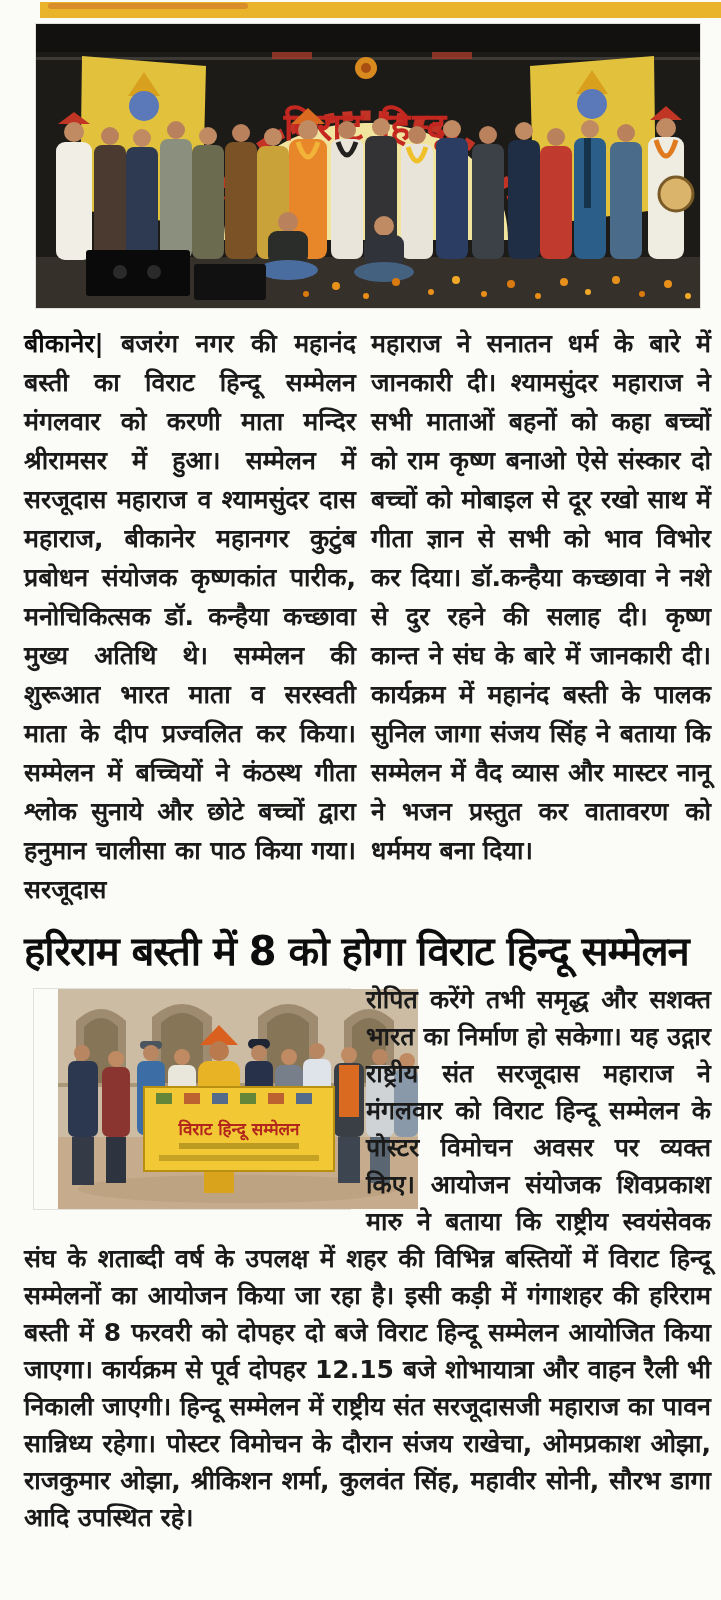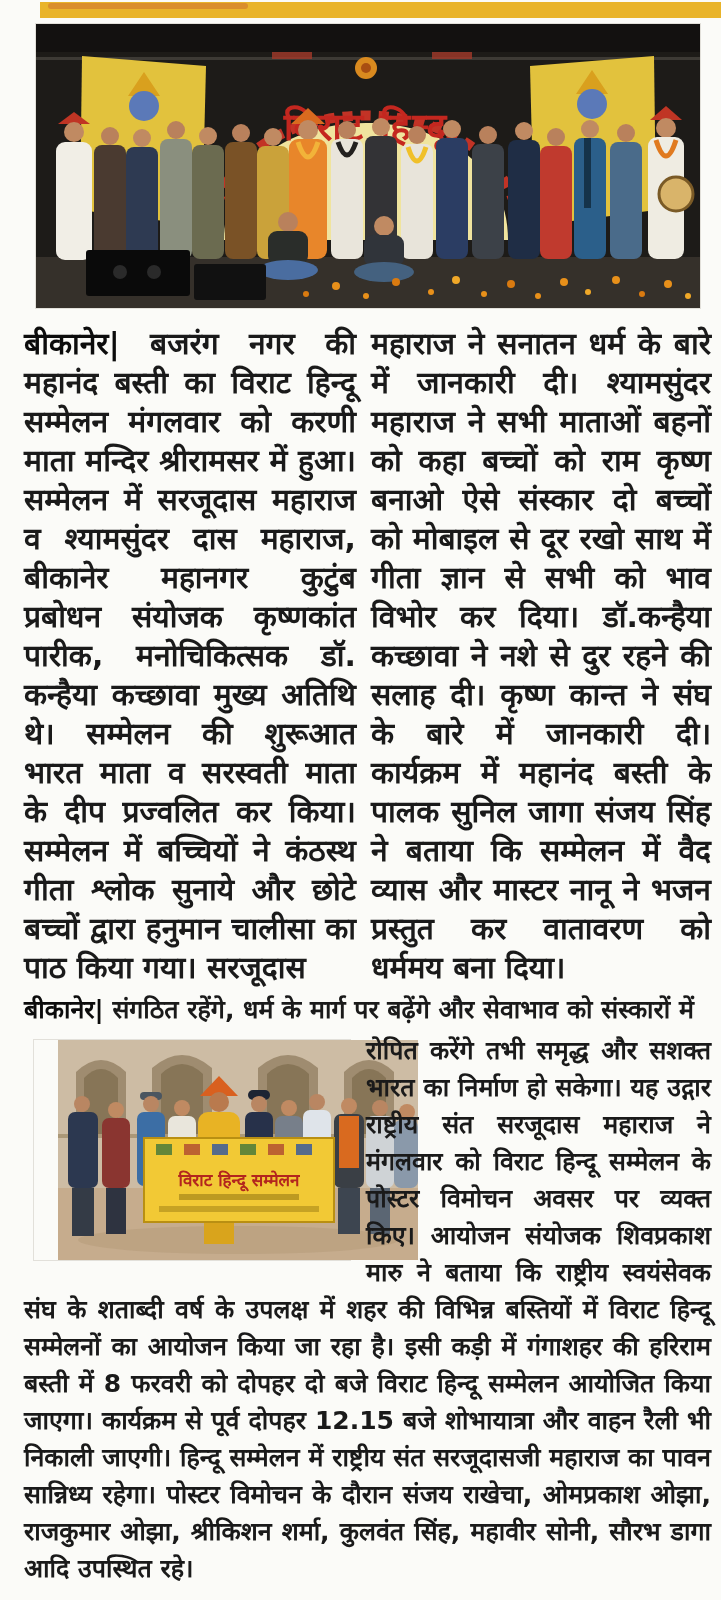--- a/index.html
+++ b/index.html
@@ -12,21 +12,21 @@
   .topbar{position:absolute;left:40px;top:2px;width:681px;height:16px;background:#e9b42a}
   .topbar-smudge{position:absolute;left:8px;top:1px;width:200px;height:6px;background:#c2542c;opacity:.4;border-radius:3px}
   .content{position:absolute;left:0;top:18px;width:721px;padding:0}
   .h1{
     margin:42px 8px 8px 24px;
     font-size:51px;font-weight:700;line-height:1.25;letter-spacing:-1px;color:#0d0d0d;
   }
   .photo1{margin:6px 0 16px 36px;width:664px;height:284px;display:block;box-shadow:0 0 0 1px #e2e0da}
   .cols{
     display:flex;gap:15px;margin:2px 10px 0 24px;
-    font-size:30px;line-height:39px;font-weight:700;color:#1a1a1a;
+    font-size:25px;line-height:39px;font-weight:700;color:#1a1a1a;
     text-align:justify;
   }
   .col1{width:332px;flex:0 0 332px}
   .col2{flex:1}
   .dateline{font-weight:800;color:#0c0c0c}
   .h2{
     margin:18px 8px 6px 24px;
     font-size:40px;font-weight:700;line-height:1.2;letter-spacing:-1px;color:#0d0d0d;
   }
   .a2{
@@ -164,23 +164,23 @@
         <circle cx="652" cy="272" r="3" fill="#f0a828"></circle>
         <circle cx="270" cy="270" r="3" fill="#d97a10"></circle>
     </g>
   </svg>
 
   <div class="cols">
     <p class="col1" style="margin:0"><span class="dateline">बीकानेर|</span> <span>बजरंग नगर की महानंद बस्ती का विराट हिन्दू सम्मेलन मंगलवार को करणी माता मन्दिर श्रीरामसर में हुआ। सम्मेलन में सरजूदास महाराज व श्यामसुंदर दास महाराज, बीकानेर महानगर कुटुंब प्रबोधन संयोजक कृष्णकांत पारीक, मनोचिकित्सक डॉ. कन्हैया कच्छावा मुख्य अतिथि थे। सम्मेलन की शुरूआत भारत माता व सरस्वती माता के दीप प्रज्वलित कर किया। सम्मेलन में बच्चियों ने कंठस्थ गीता श्लोक सुनाये और छोटे बच्चों द्वारा हनुमान चालीसा का पाठ किया गया। सरजूदास</span></p>
     <p class="col2" style="margin:0"><span>महाराज ने सनातन धर्म के बारे में जानकारी दी। श्यामसुंदर महाराज ने सभी माताओं बहनों को कहा बच्चों को राम कृष्ण बनाओ ऐसे संस्कार दो बच्चों को मोबाइल से दूर रखो साथ में गीता ज्ञान से सभी को भाव विभोर कर दिया। डॉ.कन्हैया कच्छावा ने नशे से दुर रहने की सलाह दी। कृष्ण कान्त ने संघ के बारे में जानकारी दी। कार्यक्रम में महानंद बस्ती के पालक सुनिल जागा संजय सिंह ने बताया कि सम्मेलन में वैद व्यास और मास्टर नानू ने भजन प्रस्तुत कर वातावरण को धर्ममय बना दिया।</span></p>
   </div>
 
+  <h2 class="h2">हरिराम बस्ती में 8 को होगा विराट हिन्दू सम्मेलन</h2>
 
   <div class="a2">
-    <p class="a2-intro"><span class="dateline">बीकानेर|</span> <span>संगठित रहेंगे, धर्म के मार्ग पर बढ़ेंगे और सेवाभाव को संस्कारों में</span></p>
 
     <div class="a2-flow">
       <div class="photo2wrap">
         <svg viewBox="0 0 360 220" width="360" height="220" aria-hidden="true">
 
           <rect width="360" height="220" fill="#cdbca4"></rect>
           <g fill="#9f8c70">
             <path d="M18,96 L18,32 Q43,8 68,32 L68,96 Z"></path>
             <path d="M94,96 L94,28 Q124,2 154,28 L154,96 Z"></path>
             <path d="M200,96 L200,28 Q230,2 260,28 L260,96 Z"></path>

